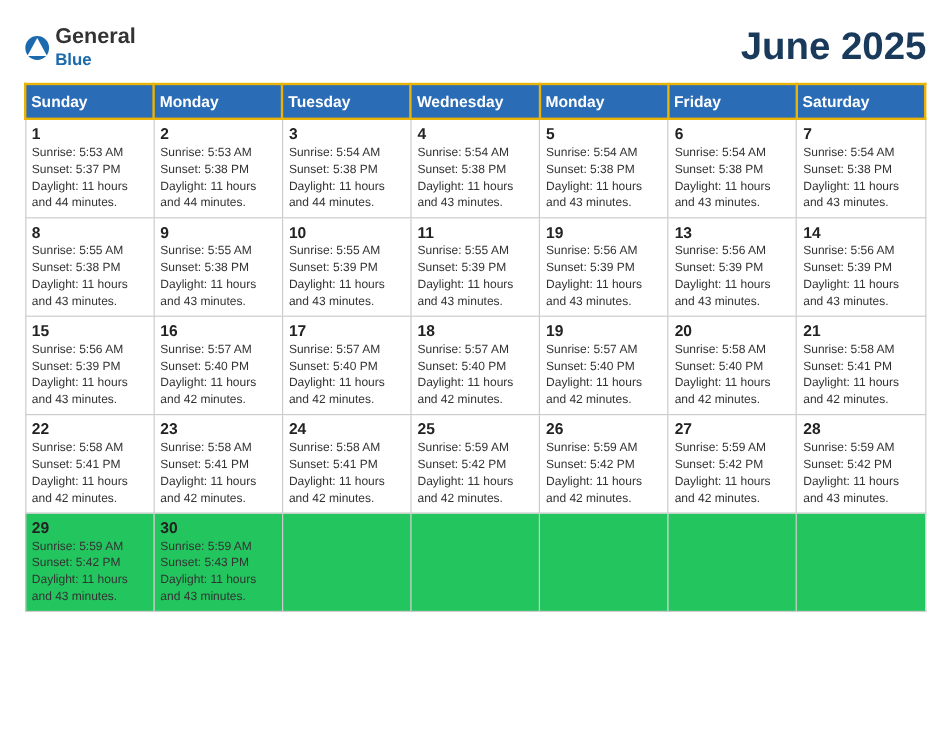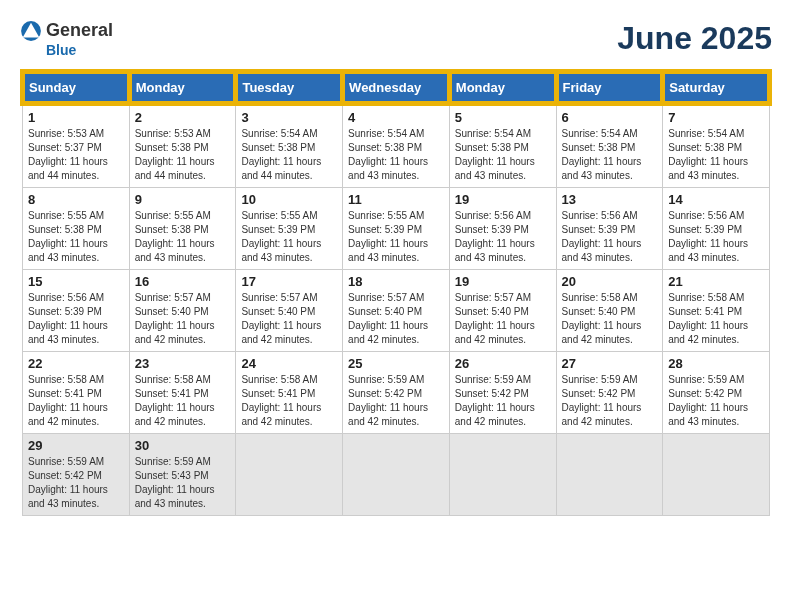--- a/index.html
+++ b/index.html
@@ -11,21 +11,21 @@
       padding: 20px;
     }
     .header-area {
       display: flex;
       justify-content: space-between;
       align-items: flex-start;
       margin-bottom: 10px;
     }
     .logo {
       display: flex;
-      align-items: flex-start;
+      align-items: center;
       gap: 4px;
     }
     .logo-text-general {
       font-size: 18px;
       font-weight: bold;
       color: #333;
     }
     .logo-text-blue {
       font-size: 14px;
       font-weight: bold;
@@ -52,32 +52,32 @@
       border-collapse: collapse;
       font-size: 11px;
     }
     thead tr th {
       background-color: #2a6cb5;
       color: white;
       padding: 6px 4px;
       text-align: left;
       font-size: 13px;
       font-weight: bold;
-      border: 5px solid #eab308;
+      border: 2px solid #eab308;
     }
     tbody tr td {
       border: 1px solid #ccc;
       padding: 4px 5px;
       vertical-align: top;
       height: 80px;
       width: 14.28%;
       background: #fff;
     }
     tbody tr:last-child td {
-      background: #e5e5e5;
+      background: #22c55e;
     }
     .day-number {
       font-size: 13px;
       font-weight: bold;
       color: #222;
       display: block;
       margin-bottom: 2px;
     }
     .day-info {
       font-size: 10px;

